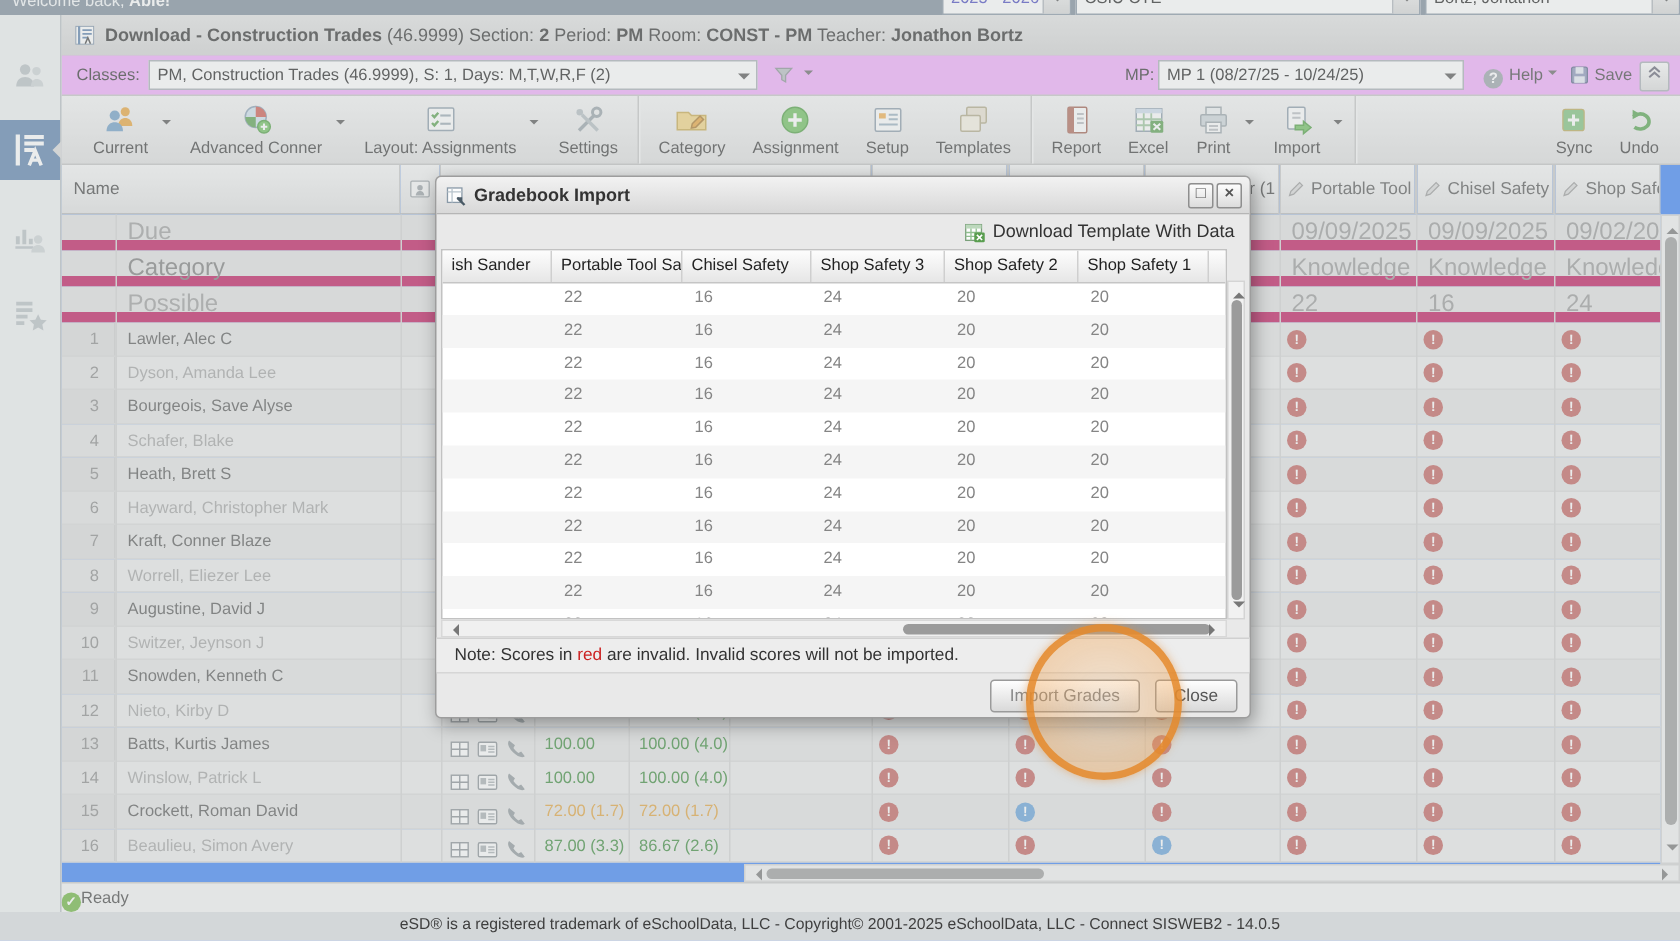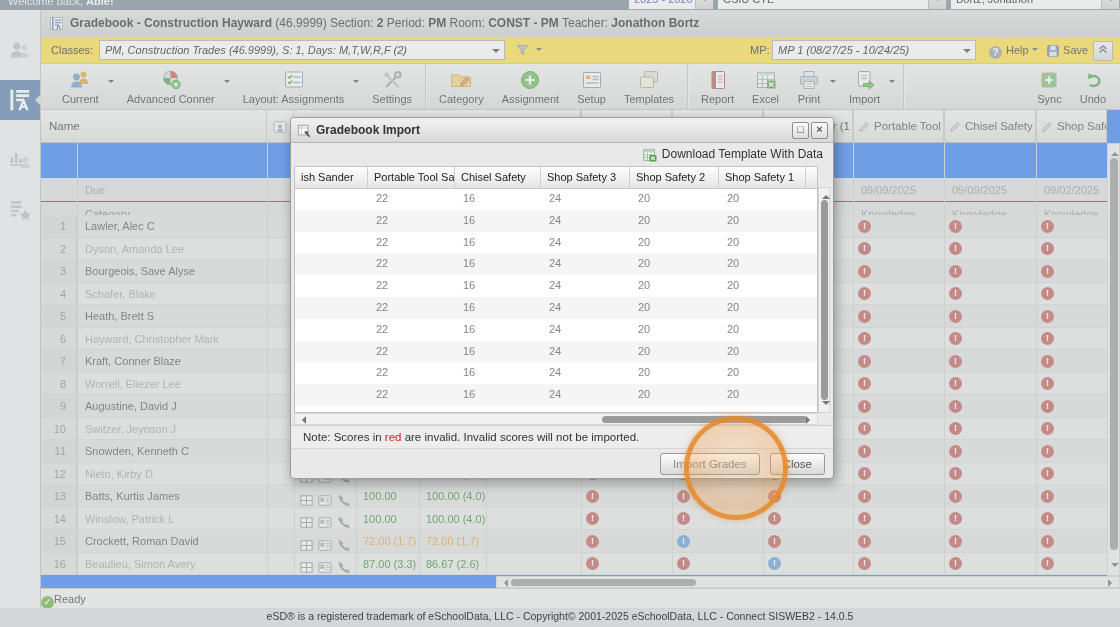--- a/index.html
+++ b/index.html
@@ -23,23 +23,23 @@
   
   .sidebar{position:absolute;left:0;top:10px;width:40px;height:598px;background:#eef0f1;border-right:1px solid #b9bfc4;z-index:4;}
   .side-item{position:absolute;left:0;width:40px;height:40px;display:flex;align-items:center;justify-content:center;}
   .side-item.active{background:#5b80ab;}
   .side-item.active:after{content:"";position:absolute;right:-1px;top:14px;border:6px solid transparent;border-right-color:#d9d9d9;}
 
   
   .main{position:absolute;left:40px;top:10px;width:1080px;height:598px;background:#e4e4e4;border-left:1px solid #cfcfcf;}
   .gb-header{position:absolute;left:0;top:0;width:100%;height:27px;background:linear-gradient(#e2e2e2,#d2d2d2);border-bottom:1px solid #bcbcbc;line-height:27px;font-size:12px;color:#333;white-space:nowrap;}
   .gb-header .icon{margin:0 6px 0 8px;}
-  .classes-row{position:absolute;left:0;top:27px;width:100%;height:26px;background:#fde047;border-bottom:1px solid #c6c6c6;font-size:11px;color:#333;}
+  .classes-row{position:absolute;left:0;top:27px;width:100%;height:26px;background:#f0abfc;border-bottom:1px solid #c6c6c6;font-size:11px;color:#333;}
   .classes-row .lbl{position:absolute;top:0;line-height:26px;}
-  .sel{position:absolute;top:3px;height:20px;background:#fff;border:1px solid #a9afb5;box-sizing:border-box;font-size:11px;line-height:18px;padding-left:5px;color:#222;white-space:nowrap;overflow:hidden;font-style:italic;}
+  .sel{position:absolute;top:3px;height:20px;background:#fff;border:1px solid #a9afb5;box-sizing:border-box;font-size:11px;line-height:18px;padding-left:5px;color:#222;white-space:nowrap;overflow:hidden;}
   .classes-sel{left:58px;width:406px;}
   .mp-sel{left:731px;width:204px;}
   .mini-link{position:absolute;top:0;height:26px;line-height:26px;font-size:11px;color:#444;cursor:default;white-space:nowrap;}
   .mini-link .carat{display:inline-block;margin-left:3px;border:3px solid transparent;border-top-color:#666;vertical-align:middle;}
   .help-q{display:inline-block;width:13px;height:13px;border-radius:50%;background:#9aa2a8;color:#fff;font:bold 10px/13px "Liberation Sans",sans-serif;text-align:center;margin-right:4px;vertical-align:-2px;}
   .collapse-btn{position:absolute;right:8px;top:4px;width:18px;height:18px;border:1px solid #a9afb5;border-radius:2px;background:linear-gradient(#fbfbfb,#dcdcdc);text-align:center;}
 
   
   .toolbar{position:absolute;left:0;top:54px;width:100%;height:46px;background:linear-gradient(#f4f4f4,#dedede);border-bottom:1px solid #c2c2c2;display:flex;align-items:stretch;padding-left:8px;box-sizing:border-box;}
   .tb-group{display:flex;align-items:stretch;padding:0 4px;border-right:1px solid #c6c6c6;box-shadow:1px 0 0 #f6f6f6;}
@@ -48,21 +48,21 @@
   .tb-btn .ico{height:24px;display:flex;align-items:center;}
   .tb-btn .lab{margin-top:1px;white-space:nowrap;}
   .tb-arrow{display:flex;align-items:center;padding:0 4px 12px 0;}
   .tb-arrow i{border:3.5px solid transparent;border-top-color:#555;display:block;margin-top:4px;}
   .tb-right{margin-left:auto;display:flex;padding-right:6px;}
 
   
   .grid{position:absolute;left:0;top:100px;width:1080px;height:478px;background:#3b82f6;overflow:hidden;}
   .g-abs{position:absolute;box-sizing:border-box;}
   .g-hdr{height:33px;background:linear-gradient(#f5f5f5,#e1e1e1);border-bottom:1px solid #b8b8b8;border-right:1px solid #c9c9c9;font-size:11.5px;color:#444;line-height:32px;white-space:nowrap;overflow:hidden;}
-  .g-sub{background:#e1e1e1;border-bottom:1px solid #be185d;font-size:11px;color:#9a9a9a;line-height:24px;margin-top:35px;}
+  .g-sub{background:#e1e1e1;border-bottom:7px solid #be185d;font-size:16px;color:#9a9a9a;line-height:24px;}
   .g-row{font-size:11px;line-height:22.5px;}
   .g-row.odd{background:#e3e3e3;}
   .g-row.even{background:#ebebeb;}
   .g-row .num{position:absolute;left:0;top:0;width:36px;text-align:right;padding-right:10px;box-sizing:border-box;color:#8b8b8b;border-right:1px solid #cdcdcd;background:rgba(0,0,0,0.03);height:100%;}
   .g-row .nm{position:absolute;left:36px;top:0;width:190px;padding-left:8px;box-sizing:border-box;white-space:nowrap;overflow:hidden;height:100%;}
   .g-row.odd .nm{color:#585858;}
   .g-row.even .nm{color:#a3a3a3;}
   .sepv{position:absolute;width:1px;background:#d2d2d2;}
   .flag{position:absolute;width:13px;height:13px;border-radius:50%;color:#fff;font:bold 9px/13px "Liberation Sans",sans-serif;text-align:center;}
   .avg{position:absolute;top:0;height:100%;padding-left:7px;box-sizing:border-box;font-size:11px;}
@@ -151,21 +151,21 @@
       </div>
   </div>
 
   <div class="main">
     <div class="gb-header">
       <span class="icon"><svg width="15" height="15" viewBox="0 0 24 24">
             <rect x="2.5" y="2.5" width="19" height="19" fill="#fff" stroke="#7a8ea6"></rect>
             <path d="M6 2.5v19" stroke="#5b80ab" stroke-width="2.4"></path>
             <path d="M9.5 6.5h10M9.5 10.5h10M9.5 14.5h6" stroke="#5b80ab" stroke-width="1.8"></path>
             <path d="M12.5 21l2.8-6.5 2.8 6.5" stroke="#444" stroke-width="1.6" fill="none"></path>
-          </svg></span><span id="gb-title"><b>Gradebook - Construction Hayward </b><span>(46.9999) Section: </span><b>2</b><span> Period: </span><b>PM</b><span> Room: </span><b>CONST - PM</b><span> Teacher: </span><b>Jonathon Bortz</b></span>
+          </svg></span><span id="gb-title"><b>Download - Construction Trades </b><span>(46.9999) Section: </span><b>2</b><span> Period: </span><b>PM</b><span> Room: </span><b>CONST - PM</b><span> Teacher: </span><b>Jonathon Bortz</b></span>
     </div>
 
     <div class="classes-row">
       <span class="lbl" style="left:10px">Classes:</span>
       <div class="sel classes-sel"><span>PM, Construction Trades (46.9999), S: 1, Days: M,T,W,R,F (2)</span><span class="arrow-btn"></span></div>
       <span class="icon" style="position:absolute;left:474px;top:6px">
           <svg width="15" height="14" viewBox="0 0 16 16">
             <path d="M2 3h12l-4.6 5.2v5L6.5 11.6V8.2z" fill="#b7bdc1" stroke="#8a9094"></path>
           </svg>
         </span>

